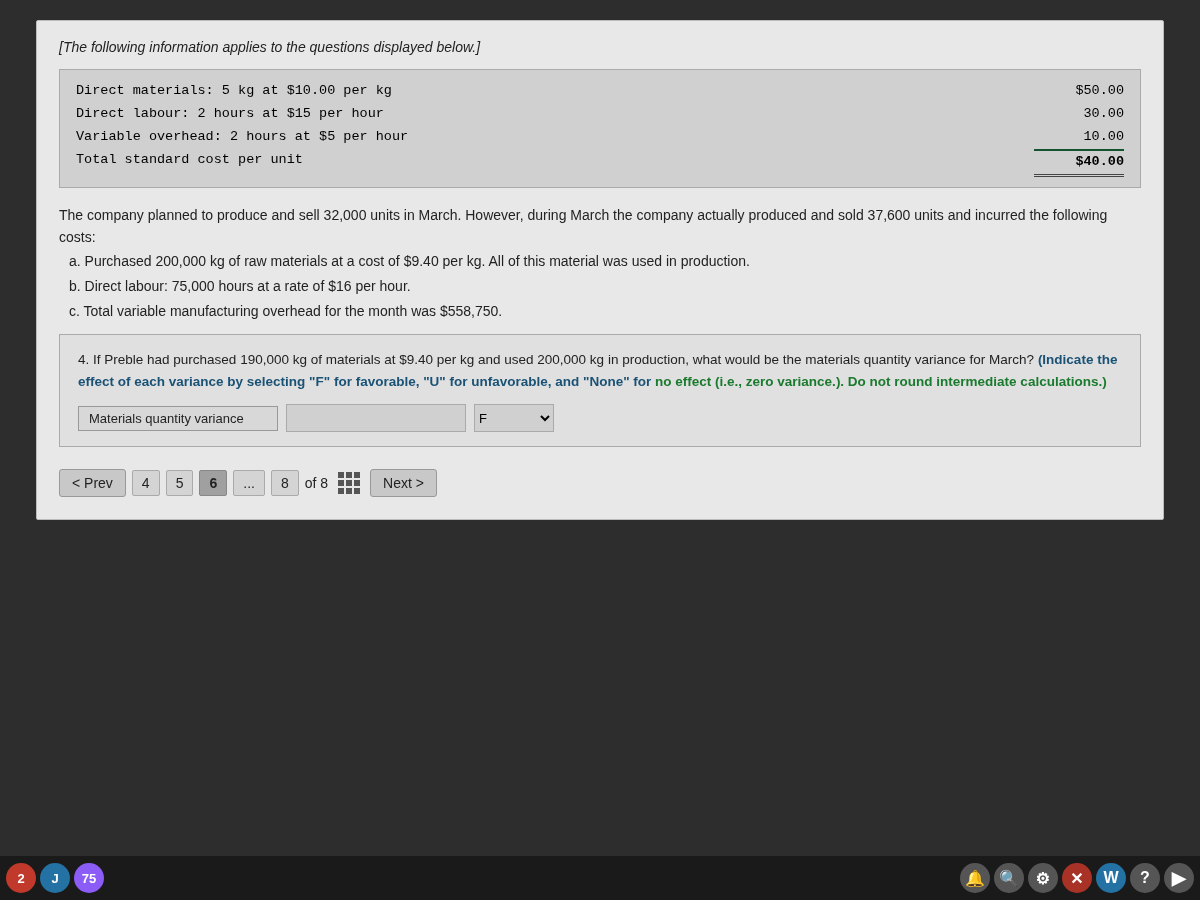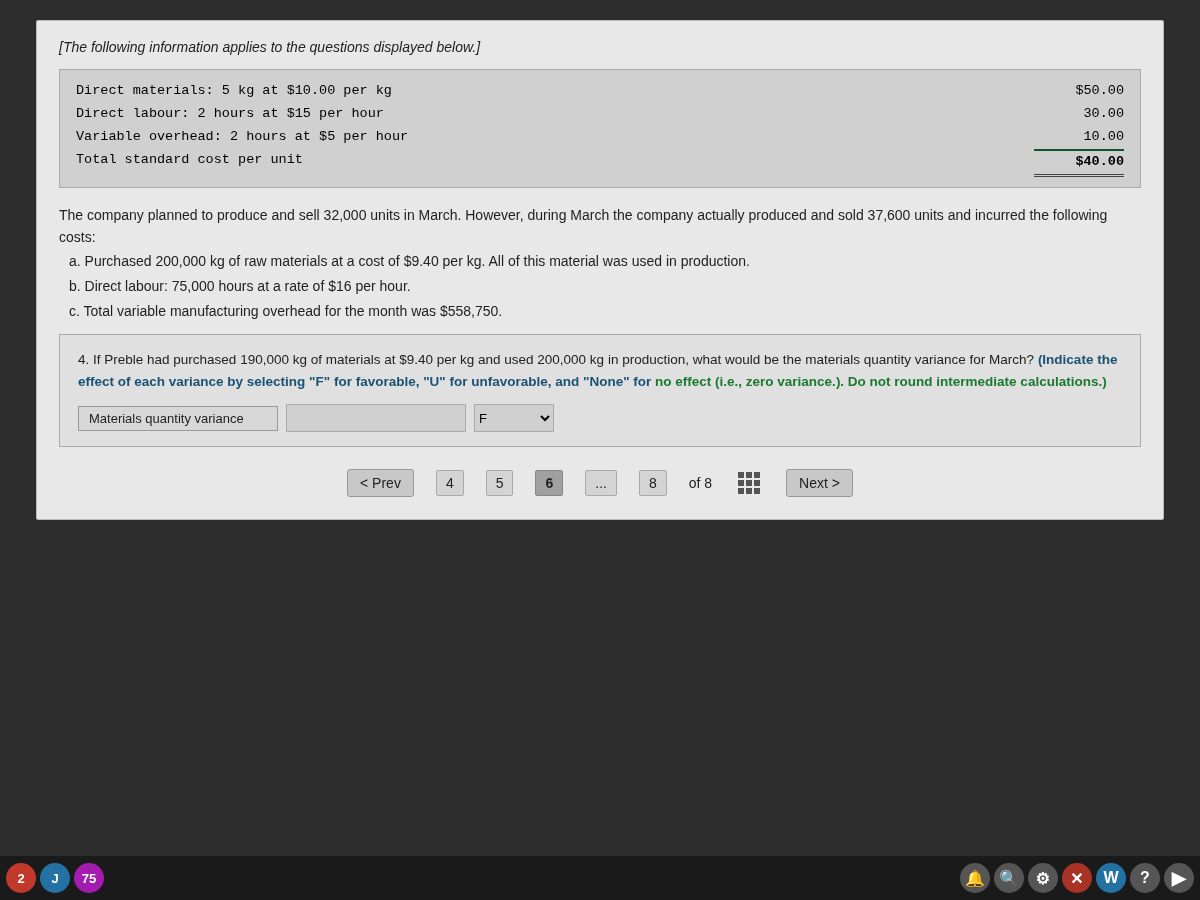--- a/index.html
+++ b/index.html
@@ -123,22 +123,22 @@
     .variance-dropdown {
       border: 1px solid #aaa;
       background: #d0d0d0;
       width: 80px;
       height: 28px;
       font-size: 13px;
     }
     .pagination-row {
       display: flex;
       align-items: center;
-      justify-content: center;
-      gap: 22px;
+      justify-content: flex-start;
+      gap: 6px;
       margin-top: 22px;
       margin-bottom: 8px;
     }
     .page-btn {
       background: #c8c8c8;
       border: 1px solid #999;
       border-radius: 3px;
       padding: 5px 12px;
       font-size: 14px;
       cursor: pointer;
@@ -270,21 +270,21 @@
         <span></span>
         <span></span>
     </span>
     <button class="page-btn">Next &gt;</button>
   </div>
 </div>
 
 <div class="taskbar">
   <div class="tb-circle" style="background:#c0392b;">2</div>
   <div class="tb-circle" style="background:#2471a3;" title="JUL 1">J</div>
-  <div class="tb-circle" style="background:#a21caf;">75</div>
+  <div class="tb-circle" style="background:#8b5cf6;">75</div>
   <div style="flex:1;"></div>
 
   <div class="tb-circle" style="background:#555;font-size:16px;">🔔</div>
   <div class="tb-circle" style="background:#555;font-size:16px;">🔍</div>
   <div class="tb-circle" style="background:#555;font-size:16px;">⚙</div>
   <div class="tb-circle" style="background:#a93226;font-size:16px;">✕</div>
   <div class="tb-circle" style="background:#2471a3;font-size:16px;">W</div>
   <div class="tb-circle" style="background:#555;font-size:16px;">?</div>
   <div class="tb-circle" style="background:#555;font-size:18px;">▶</div>
 </div>

